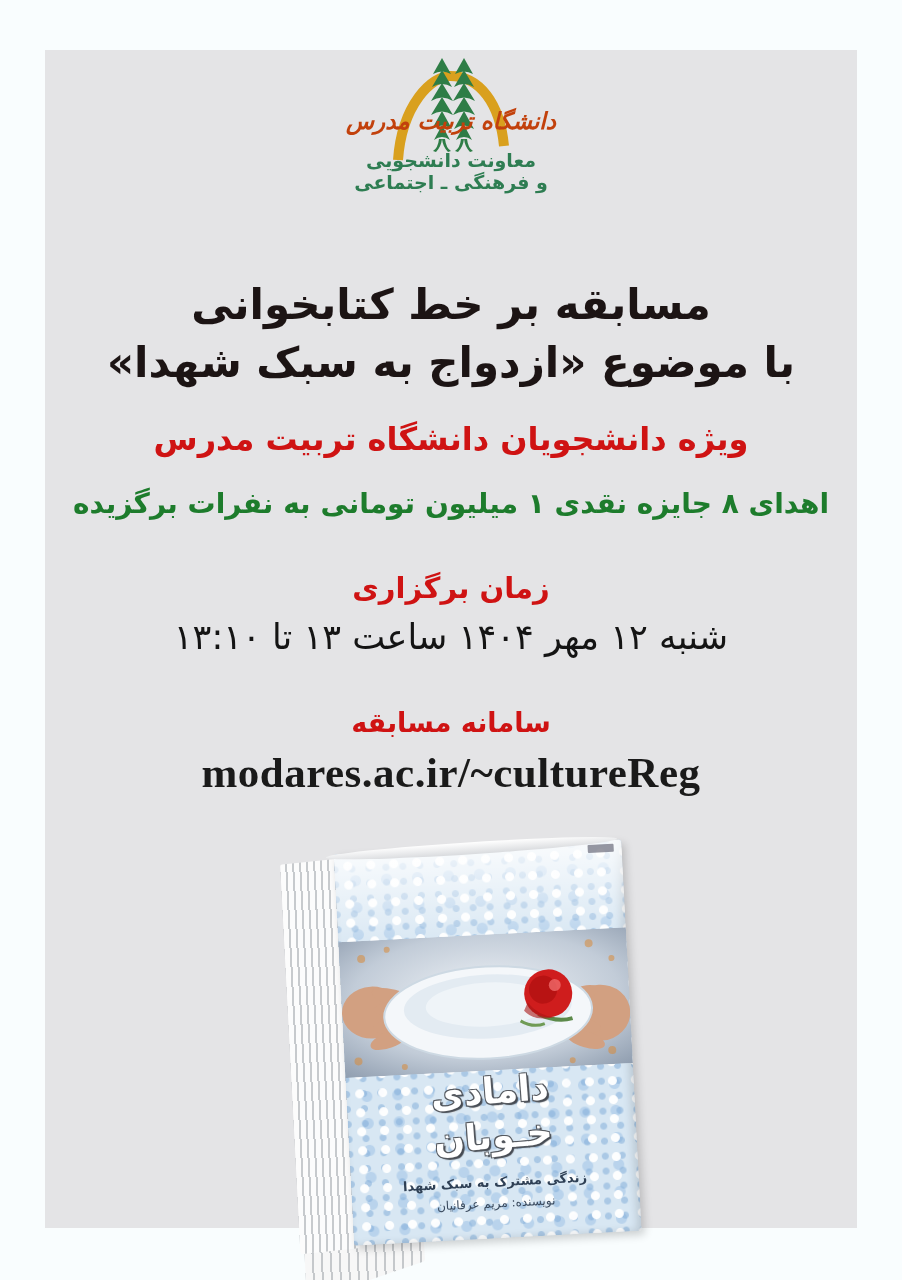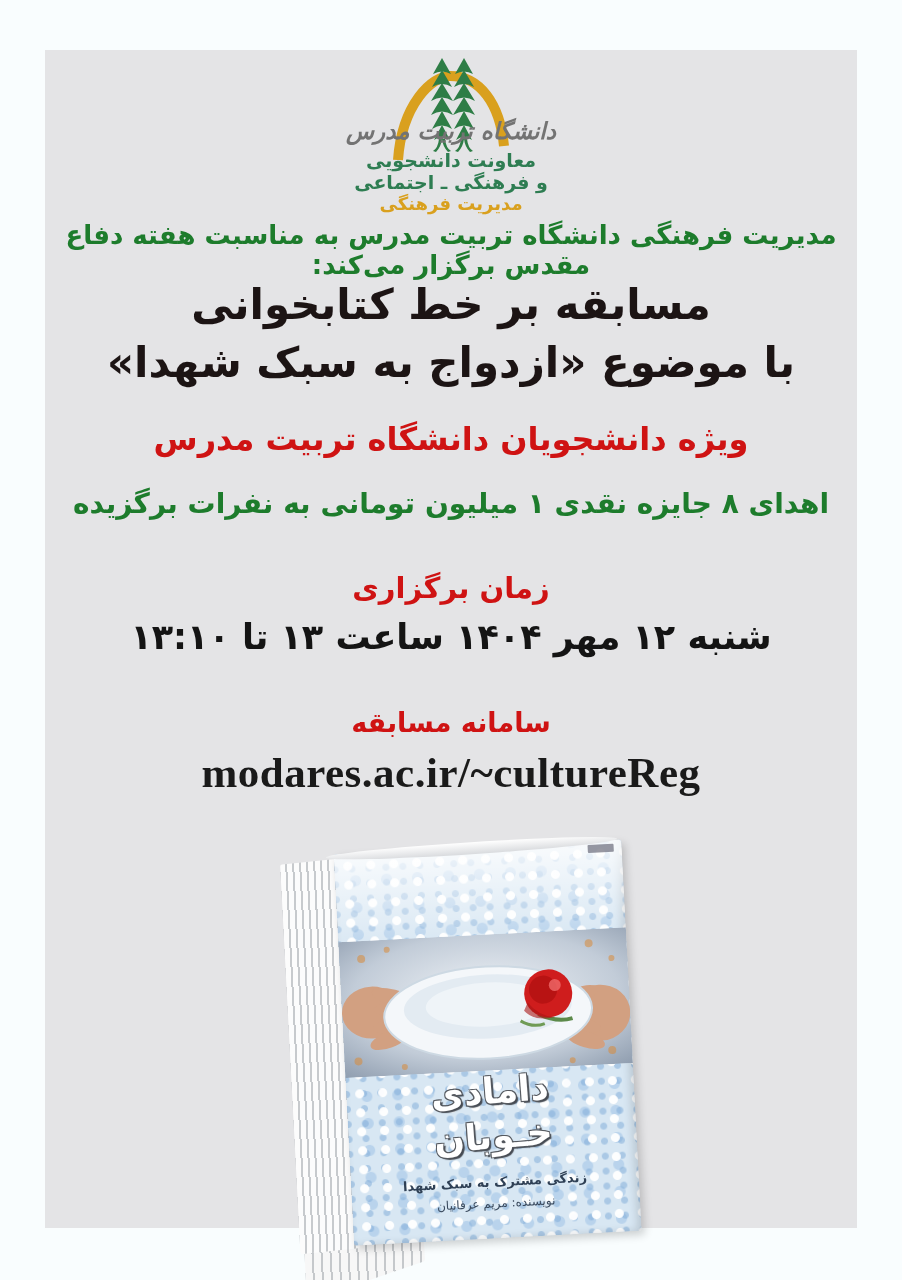--- a/index.html
+++ b/index.html
@@ -10,32 +10,32 @@
     position:relative;overflow:hidden;
   }
   .stage{position:absolute;inset:0;width:902px;height:1280px;}
   .poster{
     position:absolute;left:45px;top:50px;width:812px;height:1178px;
     background:#e4e4e6;
   }
   .center-line{position:absolute;left:0;right:0;text-align:center;direction:rtl;}
   
   .logo-svg{position:absolute;left:50%;top:6px;transform:translateX(-50%);}
-  .logo-calligraphy{top:68px;font-size:23px;font-weight:bold;font-style:italic;color:#737373;letter-spacing:1px;}
+  .logo-calligraphy{top:58px;font-size:23px;font-weight:bold;font-style:italic;color:#c2410c;letter-spacing:1px;}
   .logo-line1{top:99px;font-size:19px;font-weight:bold;color:#2e7d52;}
   .logo-line2{top:121px;font-size:19px;font-weight:bold;color:#2e7d52;}
   .logo-line3{top:143px;font-size:18px;font-weight:bold;color:#d9a01e;}
   
   .intro{top:170px;font-size:26px;font-weight:bold;color:#1d7c2c;}
   .title1{top:230px;font-size:42px;font-weight:bold;color:#1c1414;}
   .title2{top:288px;font-size:42px;font-weight:bold;color:#1c1414;}
   .audience{top:370px;font-size:32px;font-weight:bold;color:#cf1313;}
   .prize{top:437px;font-size:28px;font-weight:bold;color:#1d7c2c;}
   .time-label{top:521px;font-size:29px;font-weight:bold;color:#cf1313;}
-  .time-value{top:567px;font-size:35px;font-weight:bold;color:#141414;}
+  .time-value{top:567px;font-size:35px;font-weight:normal;color:#141414;}
   .portal-label{top:657px;font-size:27px;font-weight:bold;color:#cf1313;}
   .portal-url{top:698px;font-size:43px;font-weight:bold;color:#1a1a1a;
     font-family:"Liberation Serif",serif;direction:ltr;letter-spacing:.5px;}
   
   .book{position:absolute;left:245px;top:798px;width:342px;height:402px;transform:rotate(-3deg);}
   .pages-left{
     position:absolute;left:0;top:6px;width:60px;height:390px;z-index:1;
     background:repeating-linear-gradient(90deg,#fcfcfc 0 5px,#c7cacd 5px 7px);
     transform:skewY(-3deg);border-radius:2px;
   }
@@ -102,23 +102,21 @@
         <path d="M88 41 L99 59 Q88 52 77 59 Z"></path>
         <path d="M88 55 L98 73 Q88 66 78 73 Z"></path>
         <path d="M88 69 L96 84 Q88 78 80 84 Z"></path>
         <path d="M85 83 q-1 9 -6 12 l3 1 q5 -5 6 -13 Z"></path>
         <path d="M91 83 q1 9 6 12 l-3 1 q-5 -5 -6 -13 Z"></path>
       </g>
     </svg>
     <div class="center-line logo-calligraphy">دانشگاه تربیت مدرس</div>
     <div class="center-line logo-line1">معاونت دانشجویی</div>
     <div class="center-line logo-line2">و فرهنگی ـ اجتماعی</div>
-    <div class="center-line logo-line3">مدیریت فرهنگی</div>
-
-    <div class="center-line intro">مدیریت فرهنگی دانشگاه تربیت مدرس به مناسبت هفته دفاع مقدس برگزار می‌کند:</div>
+
 
     <div class="center-line title1">مسابقه بر خط کتابخوانی</div>
     <div class="center-line title2">با موضوع «ازدواج به سبک شهدا»</div>
 
     <div class="center-line audience">ویژه دانشجویان دانشگاه تربیت مدرس</div>
 
     <div class="center-line prize">اهدای ۸ جایزه نقدی ۱ میلیون تومانی به نفرات برگزیده</div>
 
     <div class="center-line time-label">زمان برگزاری</div>
     <div class="center-line time-value">شنبه ۱۲ مهر ۱۴۰۴ ساعت ۱۳ تا ۱۳:۱۰</div>

